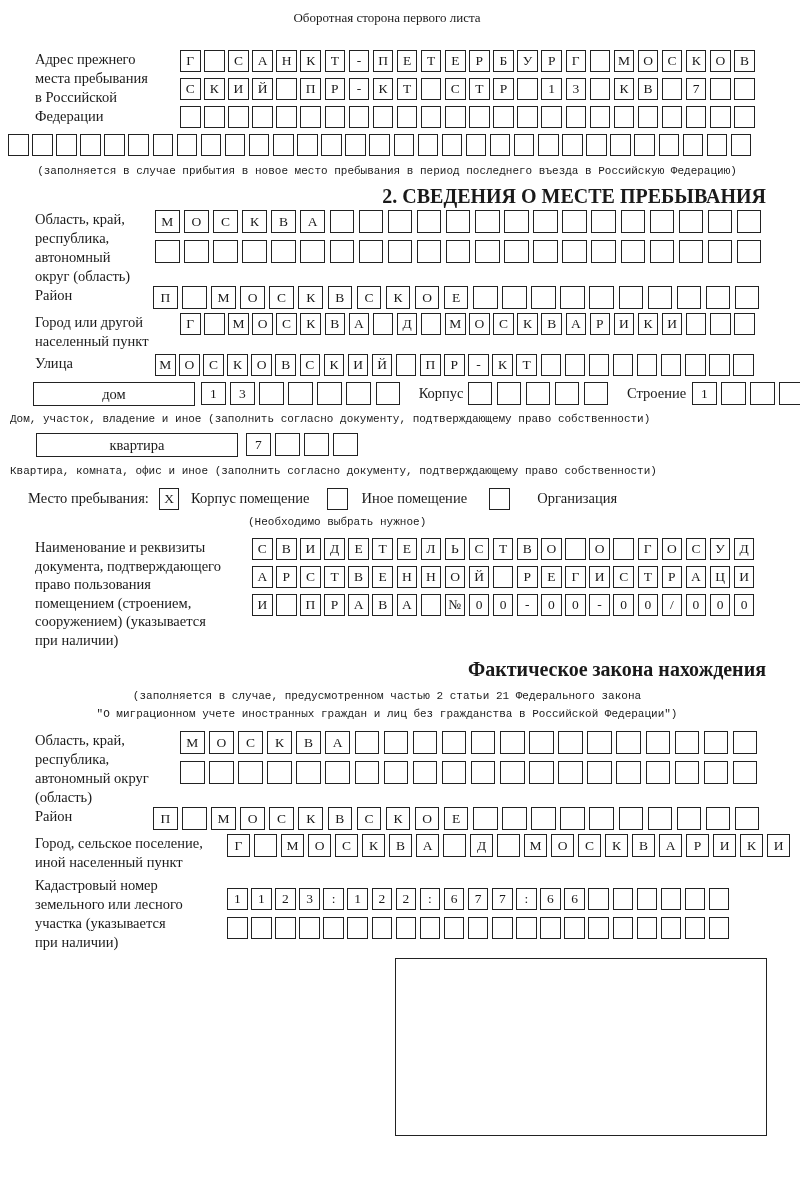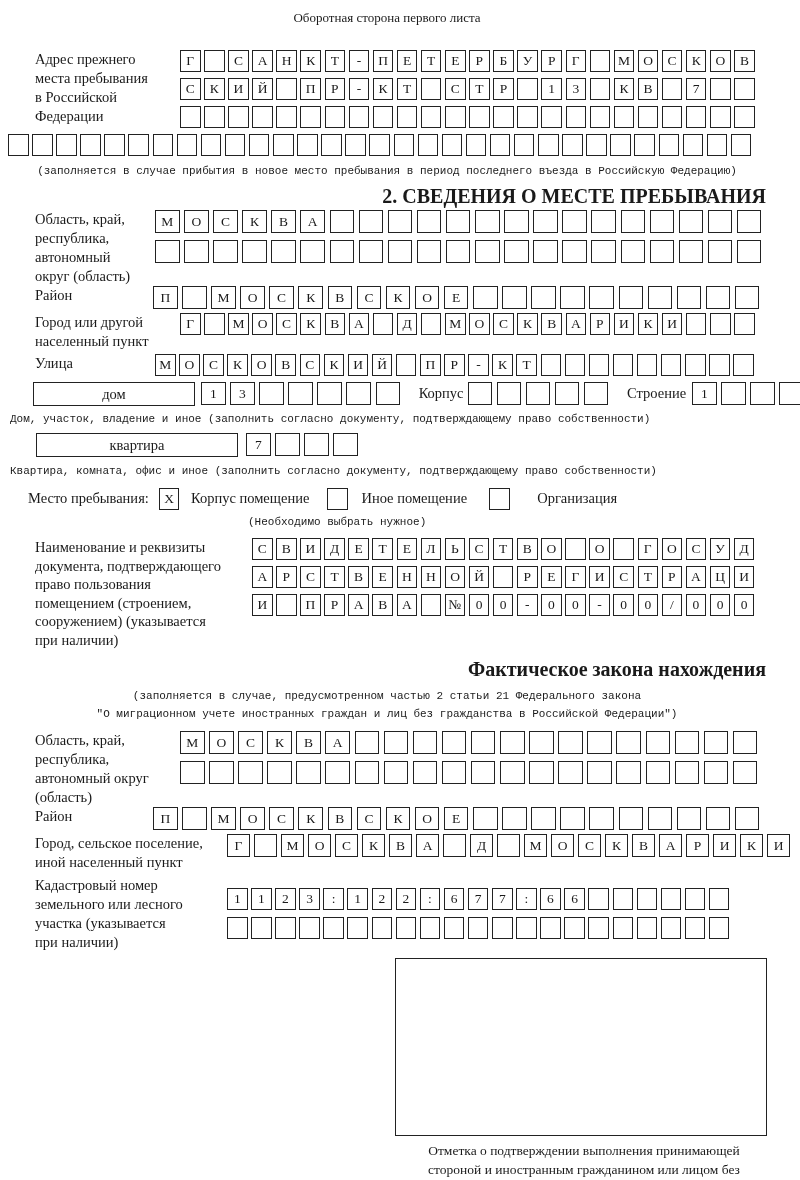--- a/index.html
+++ b/index.html
@@ -612,18 +612,14 @@
           <span class="cell"></span>
           <span class="cell"></span>
           <span class="cell"></span>
           <span class="cell"></span>
           <span class="cell"></span>
         </div>
     </div>
   </div>
 
   <div class="mark-box" style="margin-top:6px"></div>
-  <div class="mark-caption">
-      <div>Отметка о подтверждении выполнения принимающей</div>
-      <div>стороной и иностранным гражданином или лицом без</div>
-    </div>
 
 </div>
 
 </body></html>

